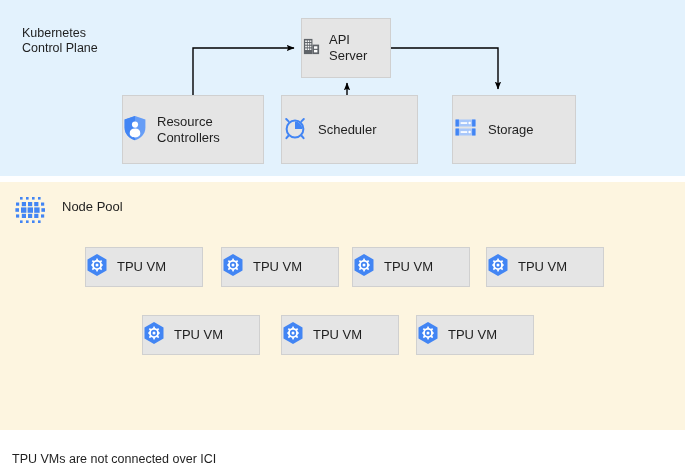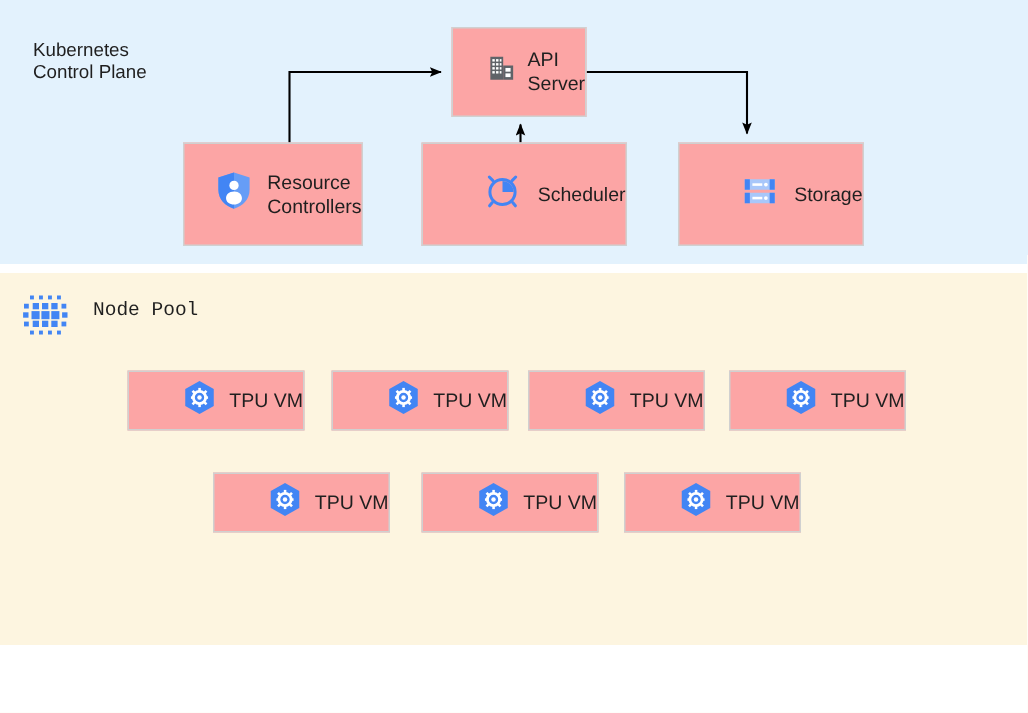--- a/index.html
+++ b/index.html
@@ -47,62 +47,61 @@
     white-space: pre-line;
   }
   .title-control {
     left: 22px;
     top: 26px;
   }
   .title-nodepool {
     left: 62px;
     top: 199px;
     font-size: 13px;
-    font-family: Liberation Mono, monospace;
   }
 
   
   .nodepool-icon {
     position: absolute;
     left: 12px;
     top: 192px;
     width: 40px;
     height: 40px;
   }
 
   
   .box {
     position: absolute;
-    background: #fca5a5;
+    background: #e5e5e5;
     border: 1px solid #d0d0d0;
     box-sizing: border-box;
     display: flex;
     align-items: center;
-    justify-content: flex-end;
+    justify-content: flex-start;
   }
   .box-inner {
     display: flex;
     align-items: center;
     gap: 10px;
   }
   .box-label {
     font-size: 13px;
     line-height: 16px;
     color: #1f1f1f;
     white-space: pre-line;
   }
   .box-icon {
     flex: 0 0 auto;
     display: block;
   }
 
   
   #box-api-server   { left: 301px; top: 18px;  width: 90px;  height: 60px; }
   #box-api-server .box-inner { gap: 8px; }
-  #box-resource-controllers { left: 122px; top: 95px; width: 120px; height: 69px; }
+  #box-resource-controllers { left: 122px; top: 95px; width: 142px; height: 69px; }
   #box-scheduler    { left: 281px; top: 95px;  width: 137px; height: 69px; }
   #box-storage      { left: 452px; top: 95px;  width: 124px; height: 69px; }
 
   
   .tpu-box {
     width: 118px;
     height: 40px;
   }
   .tpu-box .box-inner { gap: 9px; }
 
@@ -407,14 +406,15 @@
                 <rect x="6.3" y="14.6" width="1.7" height="2.3" transform="rotate(45 7.15 15.75)"></rect>
               </g>
               <circle cx="11" cy="12" r="4.1" fill="none" stroke="#ffffff" stroke-width="1.9"></circle>
               <circle cx="11" cy="12" r="1.5" fill="#ffffff"></circle>
             </svg></span>
           <span class="box-label">TPU VM</span>
         </div>
       </div>
     </div>
 
+  <div class="footnote">TPU VMs are not connected over ICI</div>
 
 </div>
 
 </body></html>

